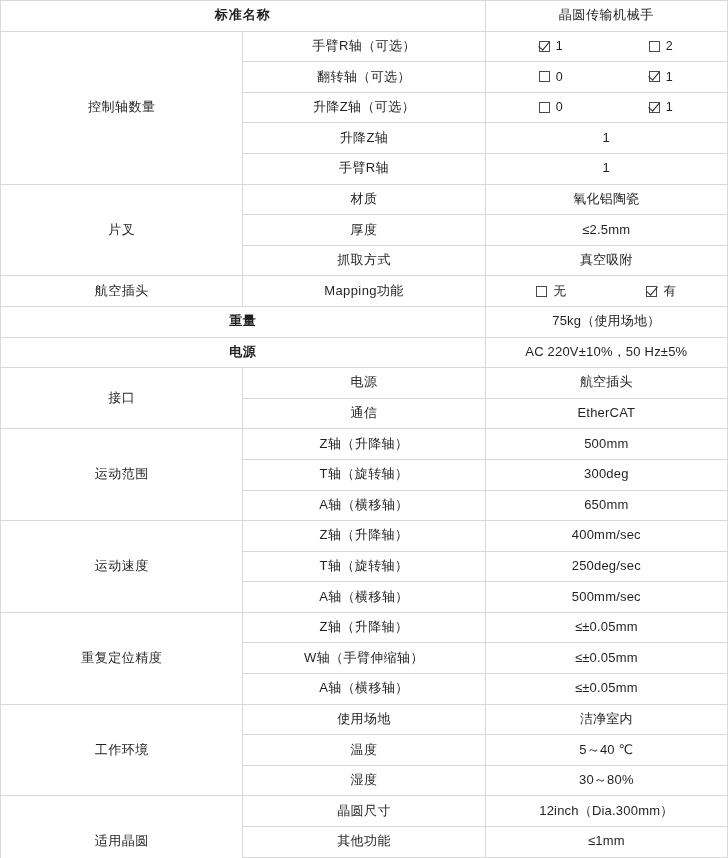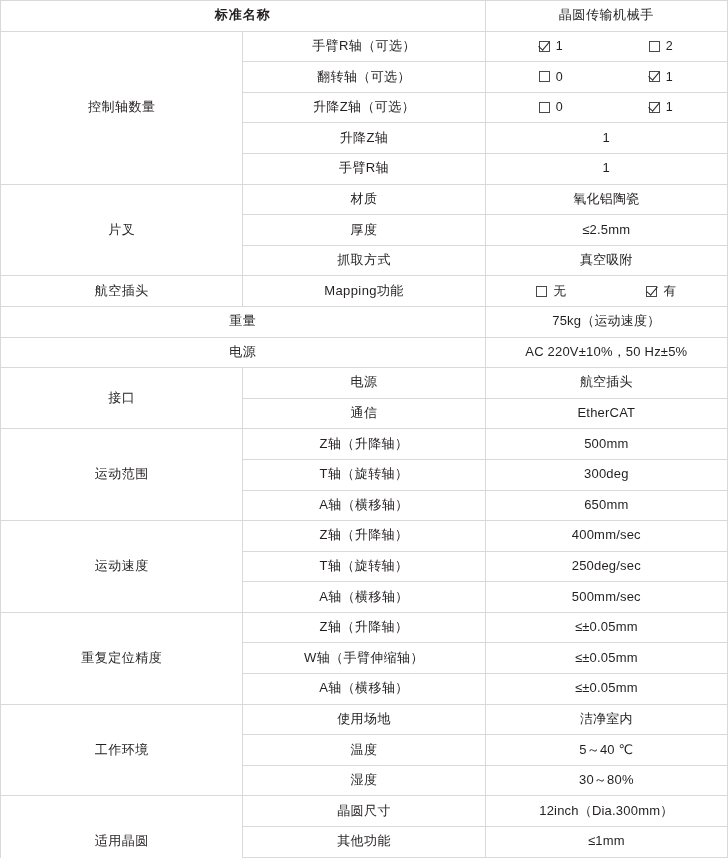--- a/index.html
+++ b/index.html
@@ -56,20 +56,21 @@
   td.hdr-right {
     background: #f7f7f7;
     font-size: 13.5px;
     letter-spacing: 0.6px;
     margin-top: 36px;
   }
   td.wide-label {
     background: #f2f2f2;
     font-size: 13.5px;
     letter-spacing: 0.5px;
+    font-weight: bold;
   }
   .opts {
     display: flex;
     align-items: center;
     justify-content: center;
     gap: 0px;
   }
   .opt {
     display: inline-flex;
     align-items: center;
@@ -189,21 +190,21 @@
             </span>
             <span class="opt">
               <span class="box checked"></span>
               <span class="opt-lbl">有</span>
             </span>
           </div>
         </td>
       </tr>
       <tr>
         <td class="wide-label" colspan="2">重量</td>
-        <td class="val">75kg（运动速度）</td>
+        <td class="val">75kg（使用场地）</td>
       </tr>
       <tr>
         <td class="wide-label" colspan="2">电源</td>
         <td class="val">AC 220V±10%，50 Hz±5%</td>
       </tr>
       <tr>
         <td class="cat" rowspan="2">接口</td>
         <td class="sub">电源</td>
         <td class="val">航空插头</td>
       </tr>

